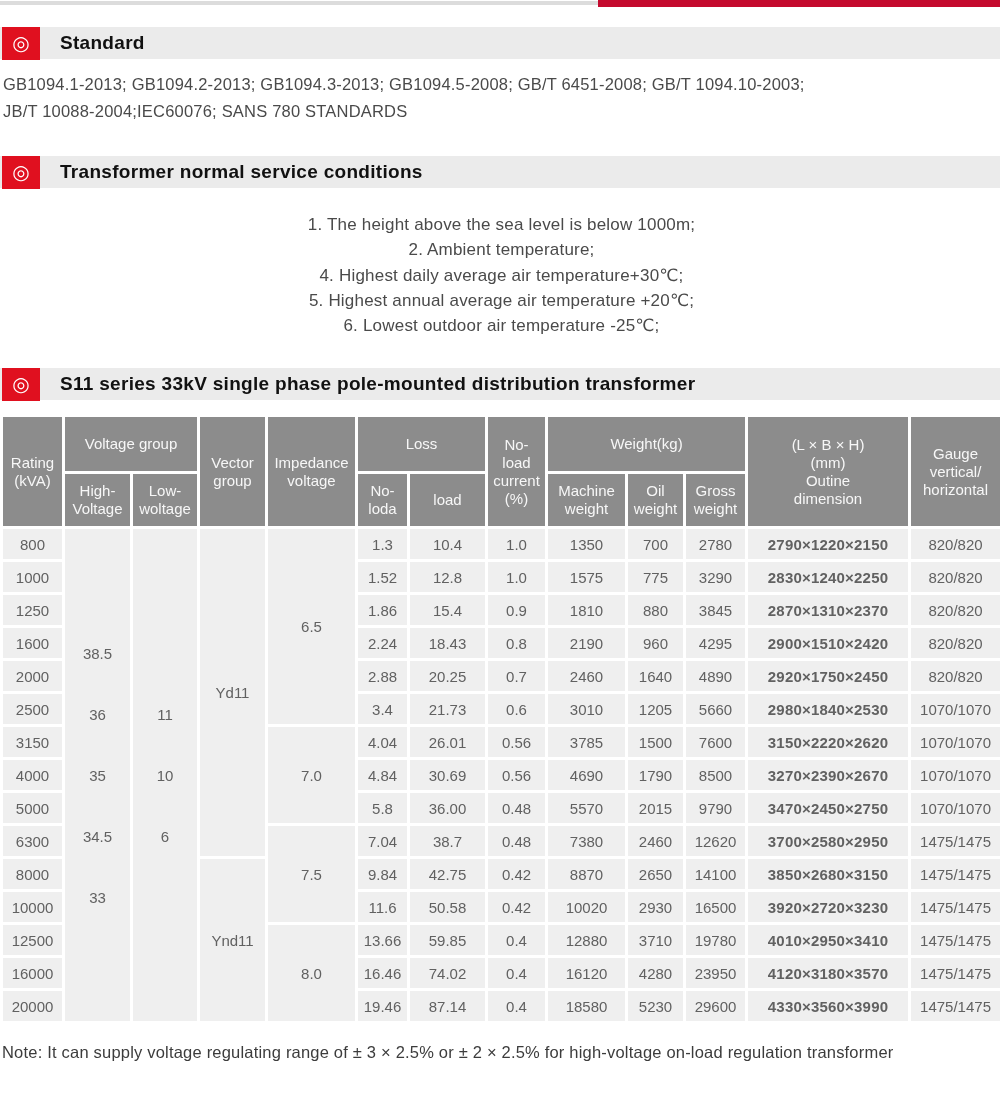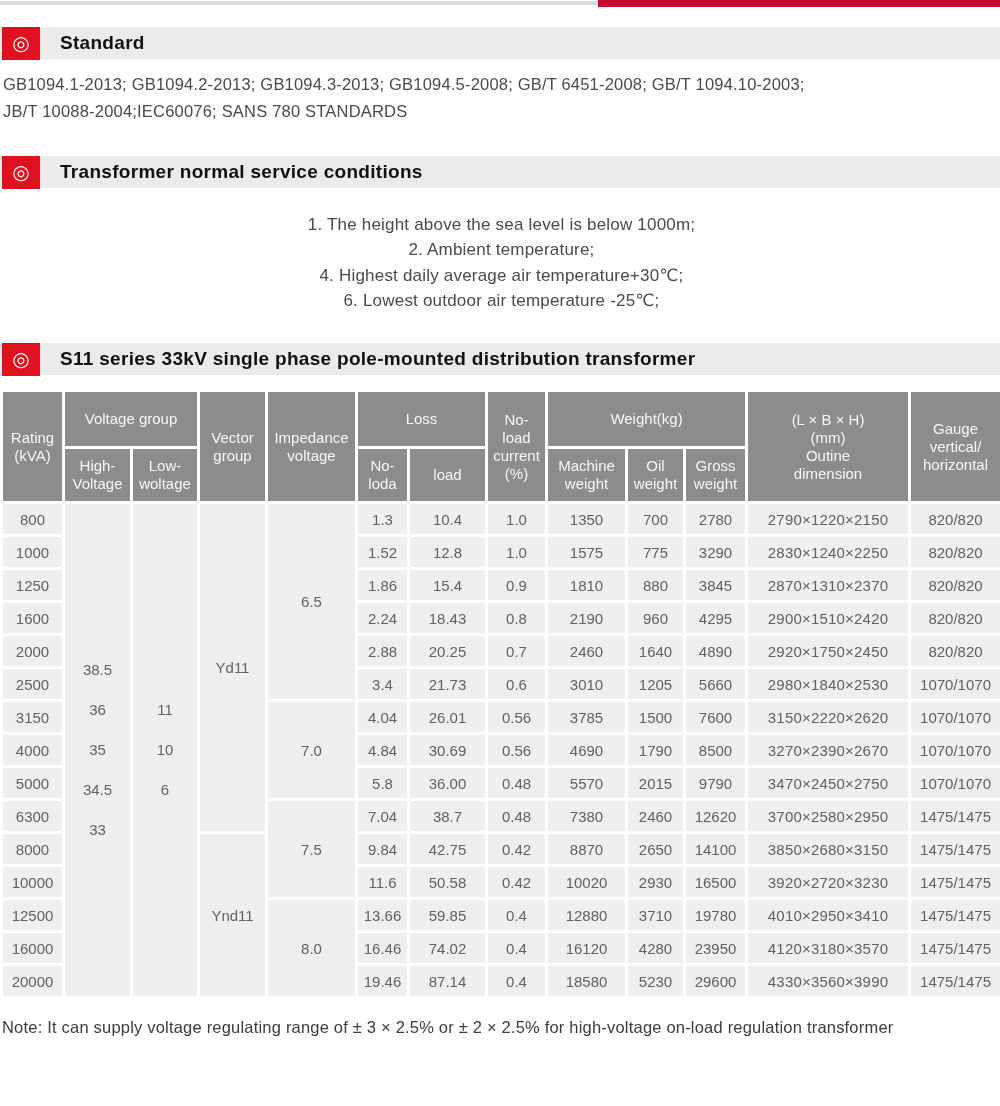--- a/index.html
+++ b/index.html
@@ -46,22 +46,22 @@
     border: 3px solid #fff; text-align: center; vertical-align: middle;
     padding: 0; overflow: hidden; white-space: pre-line;
   }
   table.spec thead th {
     background: var(--head-bg, #8c8c8c); color: #f7f7f7; font-weight: normal;
     line-height: 18px;
   }
   table.spec thead tr:nth-child(1) th { height: 57px; }
   table.spec thead tr:nth-child(2) th { height: 55px; }
   table.spec tbody td { background: var(--cell-bg, #efefef); color: #616161; height: 33px; }
-  table.spec td.stack { line-height: 40px; }
-  table.spec td.dim { letter-spacing: 0.2px; }
+  table.spec td.stack { line-height: 61px; }
+  table.spec td.dim { letter-spacing: 0.2px; font-weight: bold; }
 
   .note { margin-top: 19px; padding-left: 2px; font-size: 16.5px; color: #3c3c3c; letter-spacing: 0.2px; }
 </style>
 </head>
 <body>
 
 <div class="topline">
   <div class="seg-gray"></div>
   <div class="seg-red"></div>
 </div>
@@ -78,20 +78,21 @@
 
 <div class="section-bar mt31">
   <div class="icon">◎</div>
   <div class="title">Transformer normal service conditions</div>
 </div>
 
 <div class="list">
   <div>1. The height above the sea level is below 1000m;</div>
   <div>2. Ambient temperature;</div>
   <div>4. Highest daily average air temperature+30℃;</div>
+  <div>5. Highest annual average air temperature +20℃;</div>
   <div>6. Lowest outdoor air temperature -25℃;</div>
 </div>
 
 <div class="section-bar mt30">
   <div class="icon">◎</div>
   <div class="title">S11 series 33kV single phase pole-mounted distribution transformer</div>
 </div>
 
 <table class="spec">
   <colgroup>

